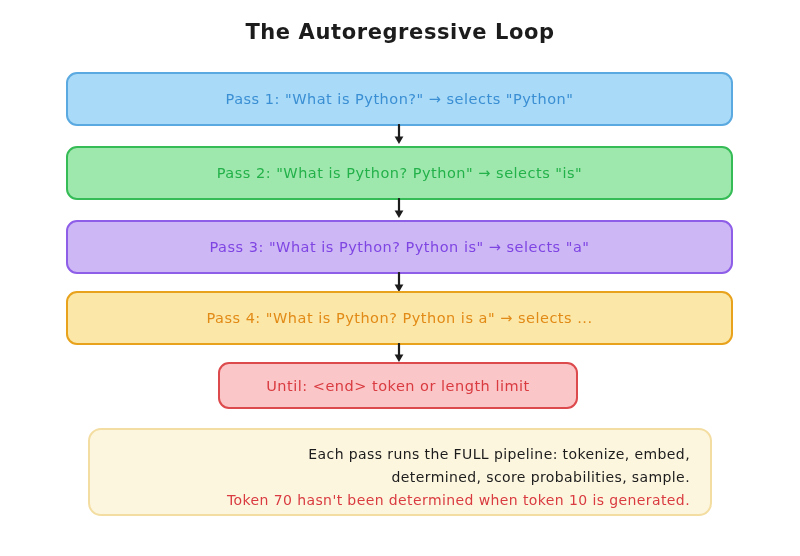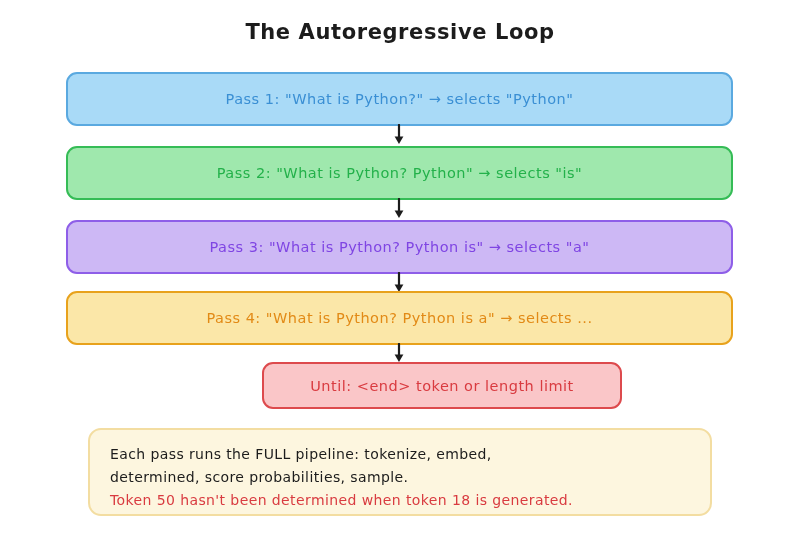--- a/index.html
+++ b/index.html
@@ -65,35 +65,34 @@
   .pass4 { top: 291px; background: #fbe7a8; border-color: #e8a21c; color: #e28a16; }
 
   .until-box {
     left: 218px;
     top: 362px;
     width: 360px;
     height: 47px;
     background: #fac6c8;
     border-color: #dd4a4d;
     color: #d93b40;
-    margin-left: 44px;
   }
 
   .note-box {
     position: absolute;
     box-sizing: border-box;
     left: 88px;
     top: 428px;
     width: 624px;
     height: 88px;
     background: #fdf6df;
     border: 2px solid #f3dda1;
     border-radius: 13px;
     padding: 13px 20px 0 20px;
-    text-align: left;
+    text-align: right;
   }
   .note-line {
     font-family: "DejaVu Sans", sans-serif;
     font-size: 14px;
     letter-spacing: 0.4px;
     line-height: 23px;
     color: #1c1c1c;
     white-space: nowrap;
   }
   .note-line.warn { color: #d93b40; }
@@ -163,16 +162,16 @@
     </svg>
   </div>
 
   <div class="box until-box">
     <span>Until: &lt;end&gt; token or length limit</span>
   </div>
 
   <div class="note-box">
     <div class="note-line">Each pass runs the FULL pipeline: tokenize, embed,</div>
     <div class="note-line">determined, score probabilities, sample.</div>
-    <div class="note-line warn">Token 50 hasn't been determined when token 18 is generated.</div>
+    <div class="note-line warn">Token 70 hasn't been determined when token 10 is generated.</div>
   </div>
 
 </div>
 
 </body></html>

